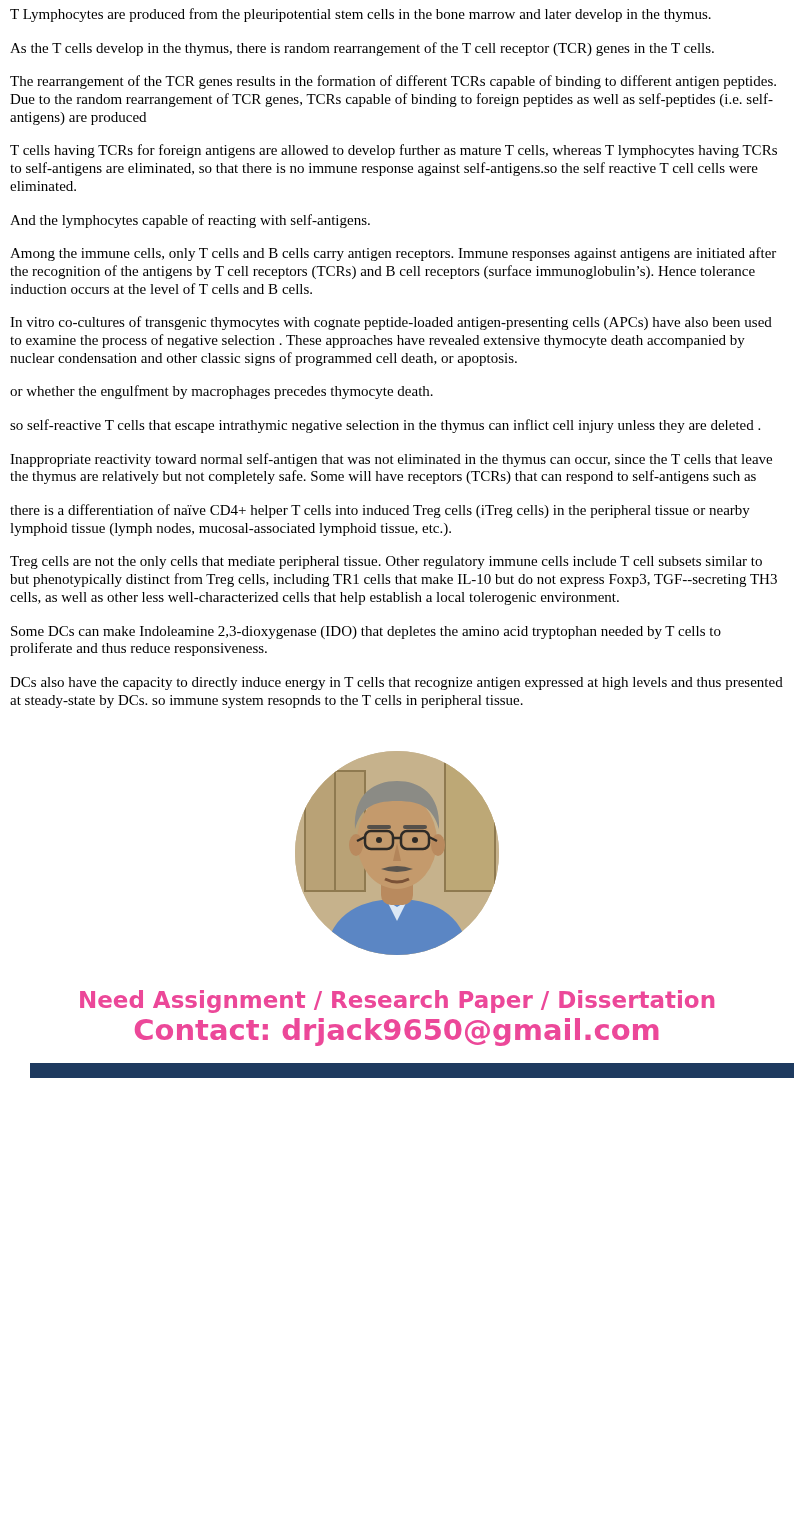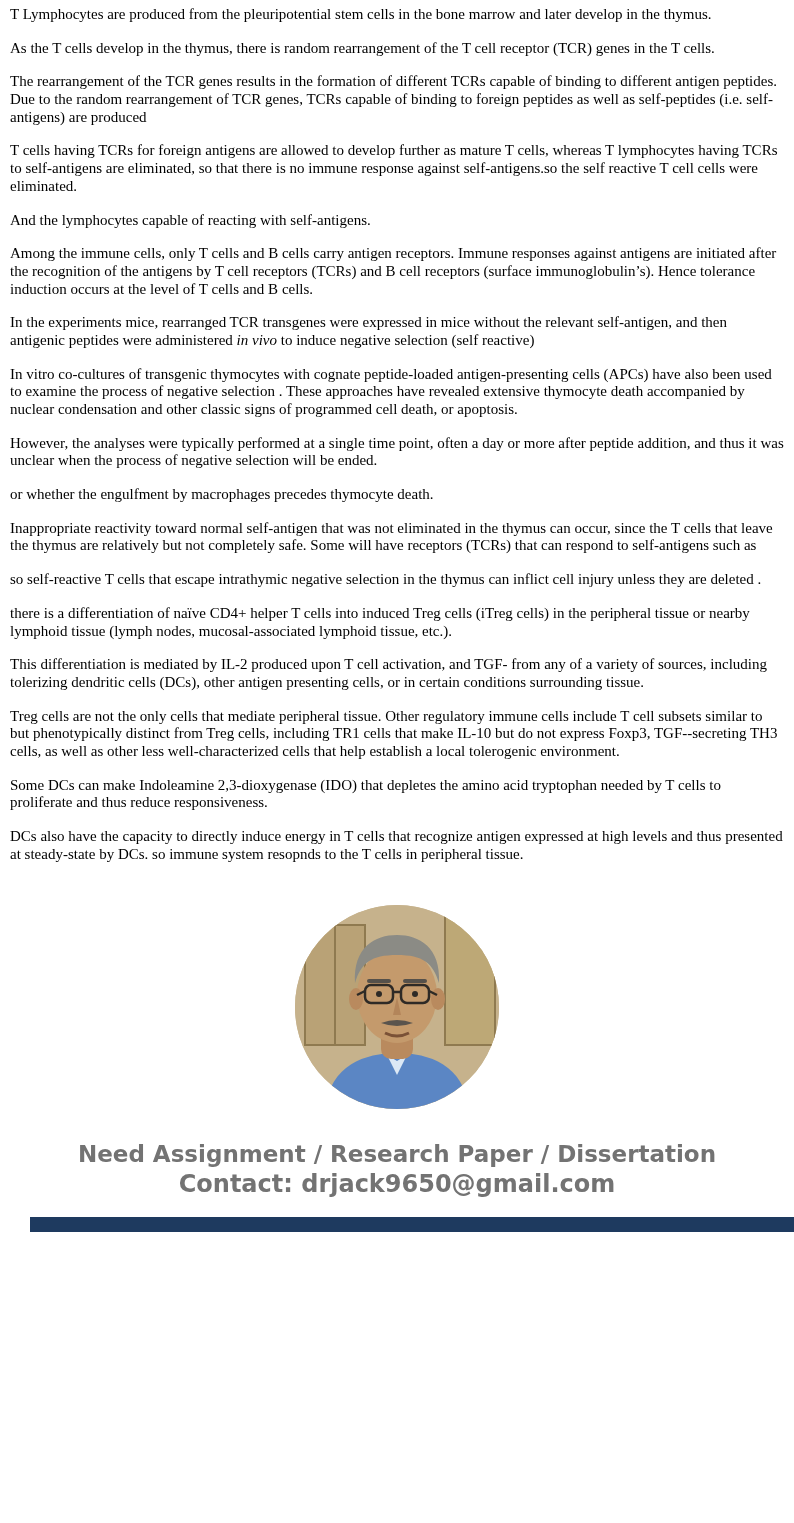--- a/index.html
+++ b/index.html
@@ -34,57 +34,54 @@
     height:204px;
     border-radius:50%;
     overflow:hidden;
     background:#c9b794;
   }
   .avatar svg{display:block;width:100%;height:100%;}
   .footer-text{
     text-align:center;
     font-family:"DejaVu Sans","Liberation Sans",sans-serif;
     font-weight:bold;
-    color:#737373;
+    color:#ec4899;
   }
   .footer-heading{
     font-size:23px;
     line-height:30px;
     margin:0 20px;
   }
   .footer-contact{
-    font-size:24px;
+    font-size:29px;
     line-height:30px;
     margin-top:0;
   }
   .bottom-bar{
     margin-top:18px;
     margin-left:30px;
     height:15px;
     background:var(--footer-bar);
   }
 </style>
 </head>
 <body>
 
 <div class="doc">
   <p>T Lymphocytes are produced from the pleuripotential stem cells in the bone marrow and later develop in the thymus.</p>
   <p>As the T cells develop in the thymus, there is random rearrangement of the T cell receptor (TCR) genes in the T cells.</p>
   <p>The rearrangement of the TCR genes results in the formation of different TCRs capable of binding to different antigen peptides. Due to the random rearrangement of TCR genes, TCRs capable of binding to foreign peptides as well as self-peptides (i.e. self- antigens) are produced</p>
   <p>T cells having TCRs for foreign antigens are allowed to develop further as mature T cells, whereas T lymphocytes having TCRs to self-antigens are eliminated, so that there is no immune response against self-antigens.so the self reactive T cell cells were eliminated.</p>
   <p>And the lymphocytes capable of reacting with self-antigens.</p>
   <p>Among the immune cells, only T cells and B cells carry antigen receptors. Immune responses against antigens are initiated after the recognition of the antigens by T cell receptors (TCRs) and B cell receptors (surface immunoglobulin’s). Hence tolerance induction occurs at the level of T cells and B cells.</p>
-  <p><span>In the experiments mice, rearranged TCR transgenes were expressed in mice without the relevant self-antigen, and then antigenic peptides were administered </span><span class="italic">in vivo</span><span> to induce negative selection (self reactive)</span></p>
   <p>In vitro co-cultures of transgenic thymocytes with cognate peptide-loaded antigen-presenting cells (APCs) have also been used to examine the process of negative selection . These approaches have revealed extensive thymocyte death accompanied by nuclear condensation and other classic signs of programmed cell death, or apoptosis.</p>
-  <p>However, the analyses were typically performed at a single time point, often a day or more after peptide addition, and thus it was unclear when the process of negative selection will be ended.</p>
   <p>or whether the engulfment by macrophages precedes thymocyte death.</p>
+  <p>so self-reactive T cells that escape intrathymic negative selection in the thymus can inflict cell injury unless they are deleted .</p>
   <p>Inappropriate reactivity toward normal self-antigen that was not eliminated in the thymus can occur, since the T cells that leave the thymus are relatively but not completely safe. Some will have receptors (TCRs) that can respond to self-antigens such as</p>
-  <p>so self-reactive T cells that escape intrathymic negative selection in the thymus can inflict cell injury unless they are deleted .</p>
   <p>there is a differentiation of naïve CD4+ helper T cells into induced Treg cells (iTreg cells) in the peripheral tissue or nearby lymphoid tissue (lymph nodes, mucosal-associated lymphoid tissue, etc.).</p>
-  <p>This differentiation is mediated by IL-2 produced upon T cell activation, and TGF- from any of a variety of sources, including tolerizing dendritic cells (DCs), other antigen presenting cells, or in certain conditions surrounding tissue.</p>
   <p>Treg cells are not the only cells that mediate peripheral tissue. Other regulatory immune cells include T cell subsets similar to but phenotypically distinct from Treg cells, including TR1 cells that make IL-10 but do not express Foxp3, TGF--secreting TH3 cells, as well as other less well-characterized cells that help establish a local tolerogenic environment.</p>
   <p>Some DCs can make Indoleamine 2,3-dioxygenase (IDO) that depletes the amino acid tryptophan needed by T cells to proliferate and thus reduce responsiveness.</p>
   <p>DCs also have the capacity to directly induce energy in T cells that recognize antigen expressed at high levels and thus presented at steady-state by DCs. so immune system resopnds to the T cells in peripheral tissue.</p>
 </div>
 
 <div class="avatar-wrap">
   <div class="avatar">
     <svg viewBox="0 0 204 204" xmlns="http://www.w3.org/2000/svg">
 
       <rect x="0" y="0" width="204" height="204" fill="#c6b28c"></rect>

